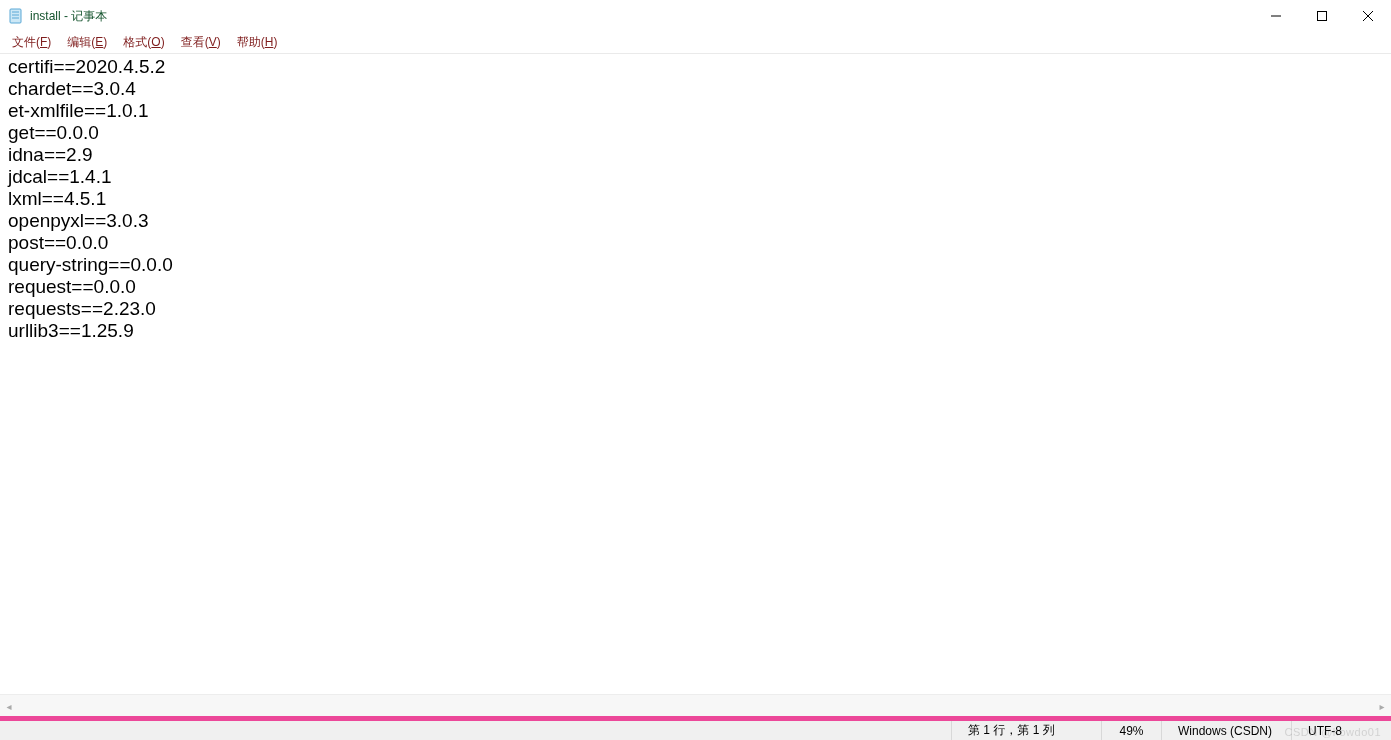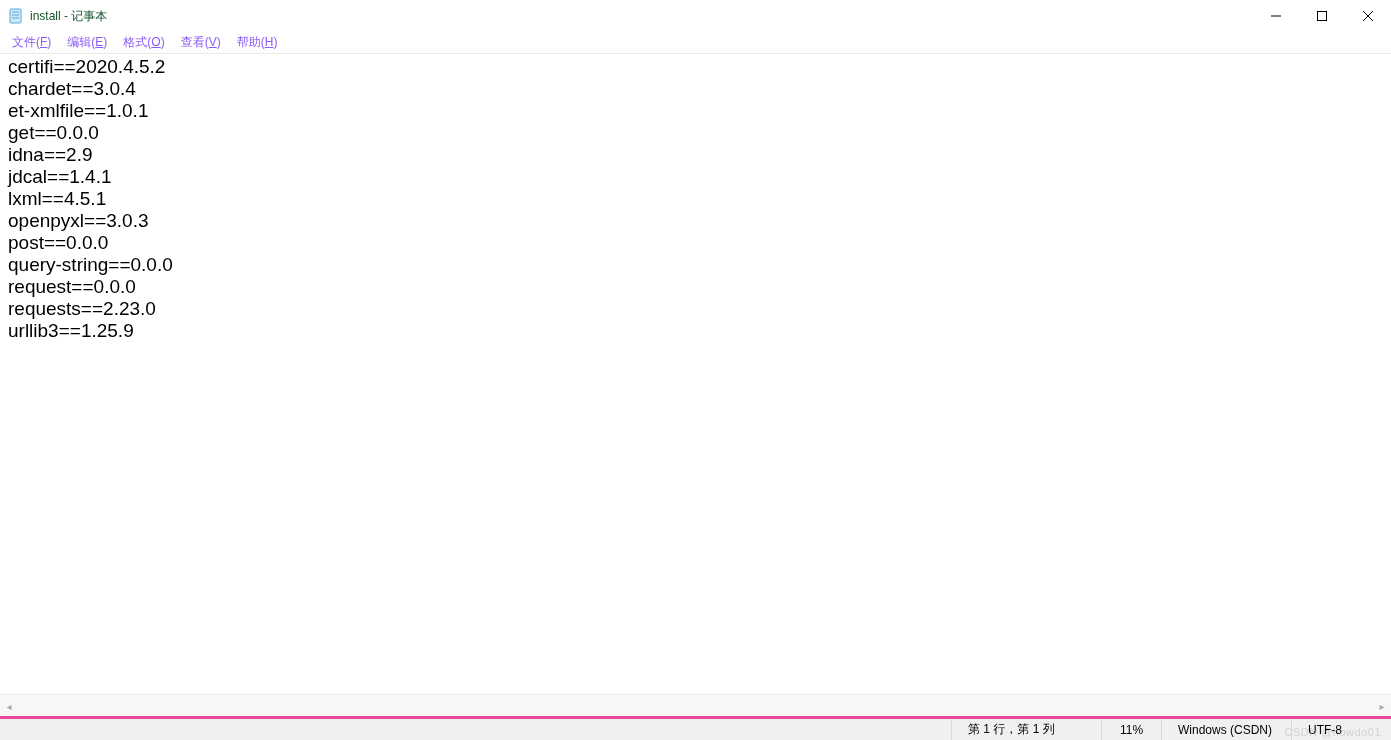--- a/index.html
+++ b/index.html
@@ -10,35 +10,35 @@
 .titlebar-left { display: flex; align-items: center; gap: 6px; }
 .notepad-icon { width: 16px; height: 16px; display: inline-block; position: relative; }
 .notepad-icon svg { width: 16px; height: 16px; }
 .title-text { font-size: 12px; color: #14532d; }
 .win-controls { display: flex; height: 100%; }
 .win-btn { width: 46px; height: 32px; display: flex; align-items: center; justify-content: center; cursor: pointer; }
 .win-btn svg { width: 10px; height: 10px; }
 
 
 .menubar { height: 22px; display: flex; align-items: center; gap: 4px; padding: 0 6px; border-bottom: 1px solid #eaeaea; background: #fff; font-size: 12px; }
-.menu-item { padding: 2px 6px; cursor: pointer; color: #8b5cf6; }
+.menu-item { padding: 2px 6px; cursor: pointer; color: #7f1d1d; }
 .menu-item .ul { text-decoration: underline; }
 
 
 .editor-wrap { height: calc(740px - 32px - 22px - 22px - 24px); overflow: hidden; position: relative; }
 .editor { width: 100%; height: 100%; padding: 2px 8px 2px 8px; font-family: "Segoe UI", "Microsoft YaHei", sans-serif; font-size: 19px; line-height: 22px; white-space: pre; color: #000; overflow: hidden; }
 
 
 .hscroll { height: 22px; background: #f7f7f7; border-top: 1px solid #ededed; position: relative; }
 .hscroll .arrow { position: absolute; top: 0; width: 18px; height: 22px; display:flex; align-items:center; justify-content:center; color:#aaa; font-size:10px;}
 .hscroll .arrow.left { left: 0; }
 .hscroll .arrow.right { right: 0; }
 
 
-.statusbar { height: 24px; display: flex; align-items: flex-start; background: #f0f0f0; border-top: 3px solid #ec4899; font-size: 12px; color: #000; }
+.statusbar { height: 24px; display: flex; align-items: flex-start; background: #f0f0f0; border-top: 5px solid #ec4899; font-size: 12px; color: #000; }
 .status-spacer { flex: 1; }
 .status-cell { padding: 0 16px; height: 100%; display: flex; align-items: center; border-left: 1px solid #d8d8d8; white-space: nowrap; }
 .status-cell.pos { min-width: 150px; }
 .status-cell.zoom { min-width: 60px; justify-content:center;}
 .status-cell.le { min-width: 130px; }
 .status-cell.enc { min-width: 100px; position: relative; }
 .watermark { position: absolute; right: 10px; bottom: 2px; font-size: 11px; color: rgba(120,120,120,0.25); pointer-events: none; letter-spacing: 0.5px; }
 </style>
 </head>
 <body>
@@ -100,19 +100,19 @@
 </div>
 
 <div class="hscroll">
   <div class="arrow left">◂</div>
   <div class="arrow right">▸</div>
 </div>
 
 <div class="statusbar">
   <div class="status-spacer"></div>
   <div class="status-cell pos">第 1 行，第 1 列</div>
-  <div class="status-cell zoom">11%</div>
+  <div class="status-cell zoom">49%</div>
   <div class="status-cell le">Windows (CSDN)</div>
   <div class="status-cell enc">
     <span>UTF-8</span>
     <span class="watermark">CSDN @howdo01</span>
   </div>
 </div>
 
 </body></html>

